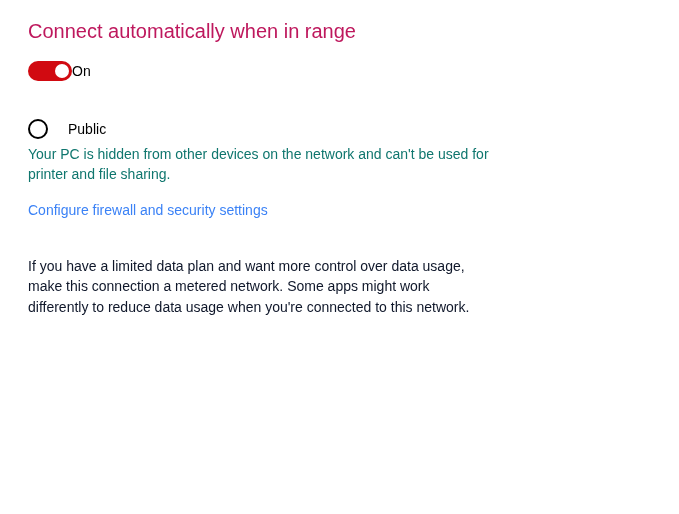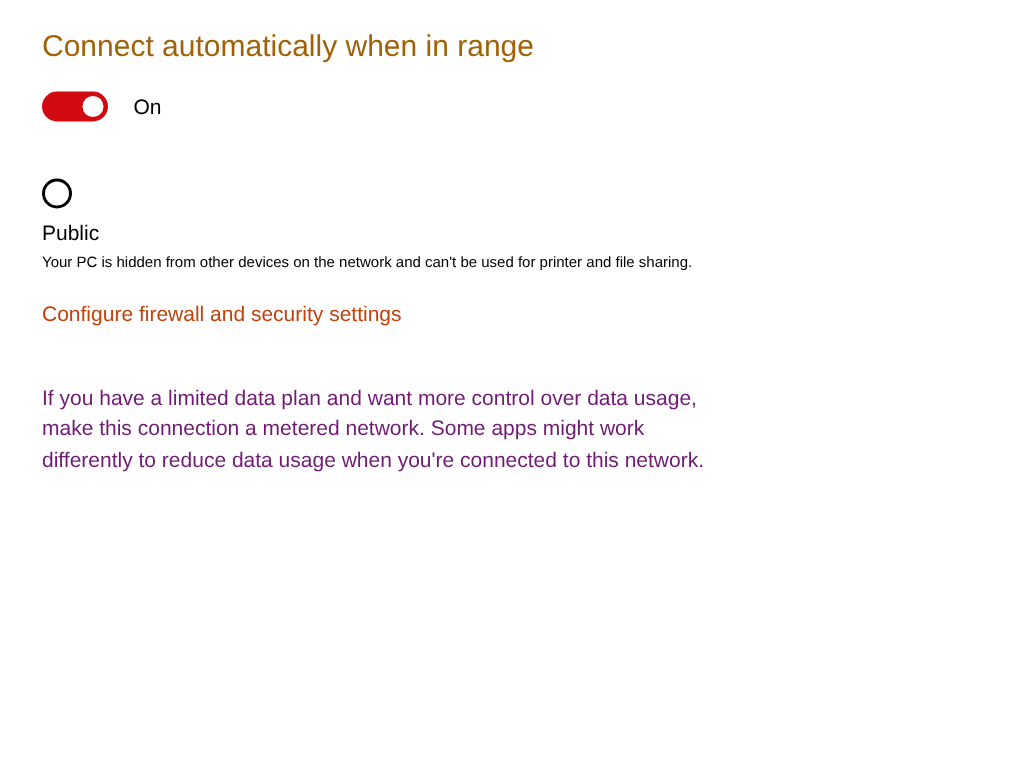--- a/index.html
+++ b/index.html
@@ -9,26 +9,26 @@
     color: #000;
     padding: 20px 28px;
     width: 679px;
     font-size: 14px;
   }
   .section { margin-bottom: 38px; }
   .section-title {
     font-size: 20px;
     font-weight: 400;
     margin-bottom: 18px;
-    color: #a16207;
+    color: #be185d;
   }
   .toggle-row {
     display: flex;
     align-items: center;
-    gap: 17px;
+    gap: 0;
   }
   .toggle {
     position: relative;
     width: 44px;
     height: 20px;
     border-radius: 10px;
     background: #d10a11;
     cursor: pointer;
   }
   .toggle.on::after {
@@ -38,61 +38,60 @@
     top: 3px;
     width: 14px;
     height: 14px;
     border-radius: 50%;
     background: #fff;
   }
   .toggle-label { font-size: 14px; }
   .radio-group { margin-bottom: 18px; }
   .radio-row {
     display: flex;
-    align-items: flex-start;
-    gap: 8px;
+    align-items: center;
+    gap: 20px;
     margin-bottom: 6px;
     cursor: pointer;
-    flex-direction: column;
   }
   .radio {
     width: 20px;
     height: 20px;
     border: 2px solid #000;
     border-radius: 50%;
     display: flex;
     align-items: center;
     justify-content: center;
     flex-shrink: 0;
   }
   .radio.selected::after {
     content: "";
     width: 10px;
     height: 10px;
     border-radius: 50%;
     background: #000;
   }
   .radio-label { font-size: 14px; }
   .radio-desc {
-    font-size: 10px;
-    color: #000000;
+    font-size: 14px;
+    color: #0f766e;
     line-height: 1.4;
     max-width: 470px;
     margin-bottom: 16px;
   }
   .link {
-    color: #c2410c;
+    color: #3b82f6;
     font-size: 14px;
     cursor: pointer;
   }
   .body-text {
     font-size: 14px;
     line-height: 1.45;
     max-width: 450px;
-    color: #701a75;
+    color: #0f172a;
   }
 </style>
 </head>
 <body>
 
 <div class="section">
   <h2 class="section-title">Connect automatically when in range</h2>
   <div class="toggle-row">
     <div class="toggle on"></div>
     <span class="toggle-label">On</span>

